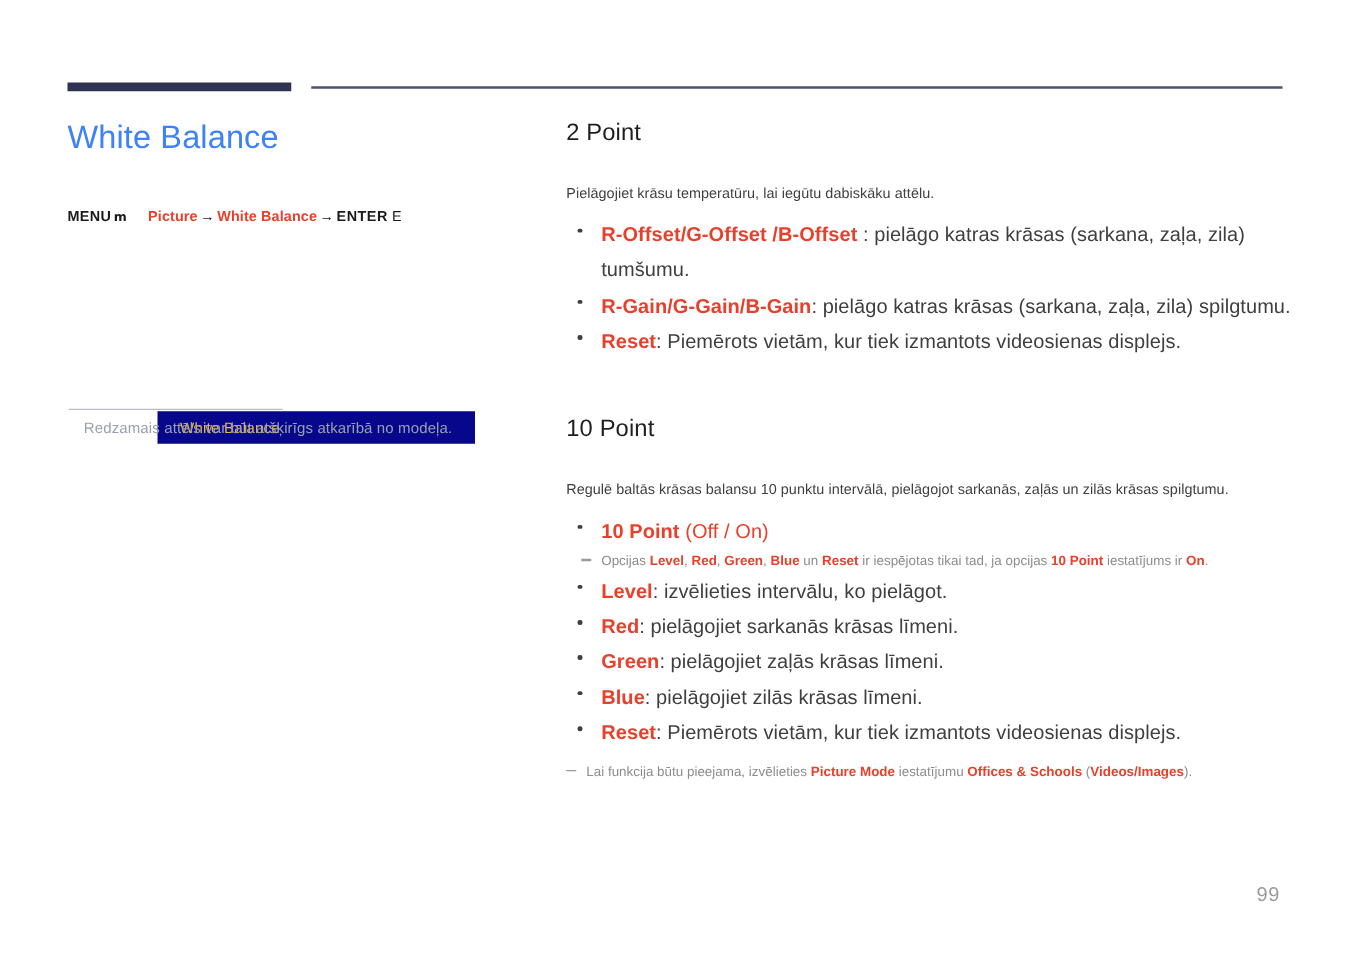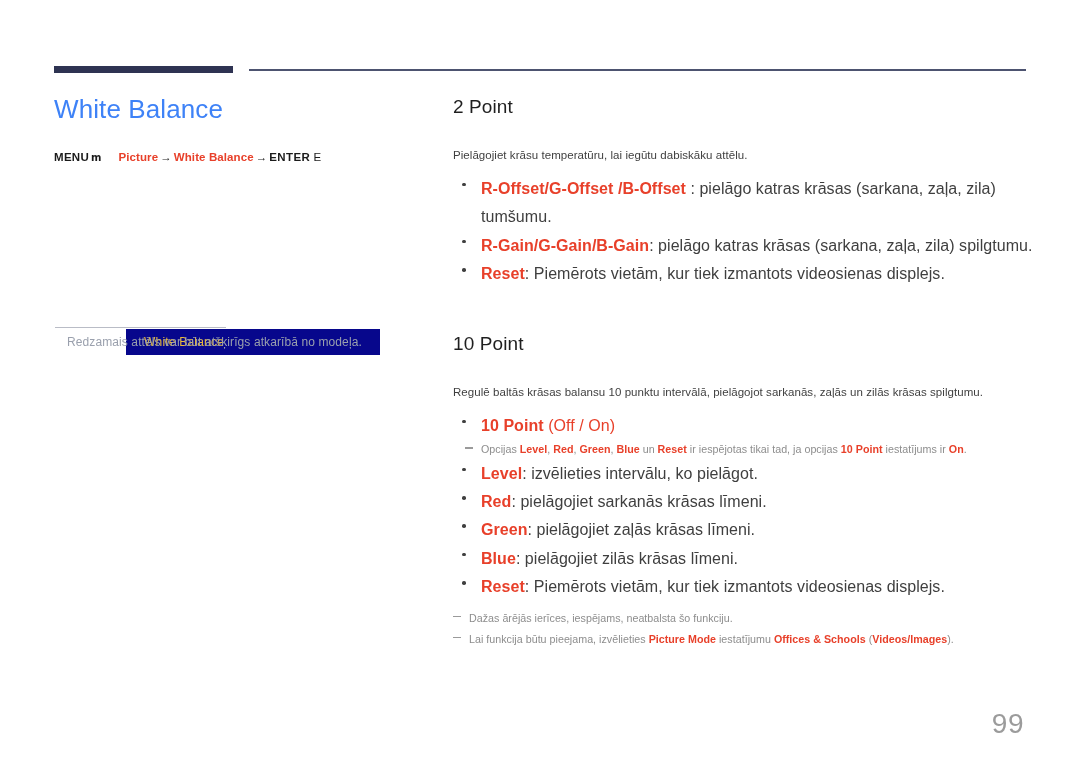--- a/index.html
+++ b/index.html
@@ -49,21 +49,21 @@
   }
   .page-title {
     font-size: 26px;
     font-weight: 400;
     color: #3e82f7;
     letter-spacing: 0.1px;
     margin: 0;
     line-height: 1.2;
   }
   .menu-path {
-    margin-top: 26px;
+    margin-top: 43px;
     font-size: 11.5px;
     color: #1b1b1b;
     white-space: nowrap;
     letter-spacing: 0.1px;
   }
   .menu-path .menu-word {
     font-weight: 600;
     letter-spacing: 0.3px;
   }
   .menu-path .menu-glyph {
@@ -205,21 +205,21 @@
   ul.notes li.subnote::before {
     left: 0px;
     top: 8px;
   }
 
   
   .page-number {
     position: absolute;
     right: 56px;
     top: 708px;
-    font-size: 28px;
+    font-size: 16px;
     color: #9b9b9b;
     letter-spacing: 0.5px;
   }
 </style>
 </head>
 <body>
 
 <div class="page">
 
   <div class="rule-thick"></div>
@@ -285,23 +285,20 @@
       <li class="bullet">
         <span class="accent-b">Blue</span><span>: pielāgojiet zilās krāsas līmeni.</span>
       </li>
       <li class="bullet">
         <span class="accent-b">Reset</span><span>: Piemērots vietām, kur tiek izmantots videosienas displejs.</span>
       </li>
     </ul>
 
     <ul class="notes">
       <li class="subnote">
-        <span>Dažas ārējās ierīces, iespējams, neatbalsta šo funkciju.</span>
-      </li>
-      <li class="subnote">
         <span>Lai funkcija būtu pieejama, izvēlieties </span><span class="accent-b">Picture Mode</span><span> iestatījumu </span><span class="accent-b">Offices &amp; Schools</span><span> (</span><span class="accent-b">Videos/Images</span><span>).</span>
       </li>
     </ul>
 
   </div>
 
   <div class="page-number">99</div>
 
 </div>
 

